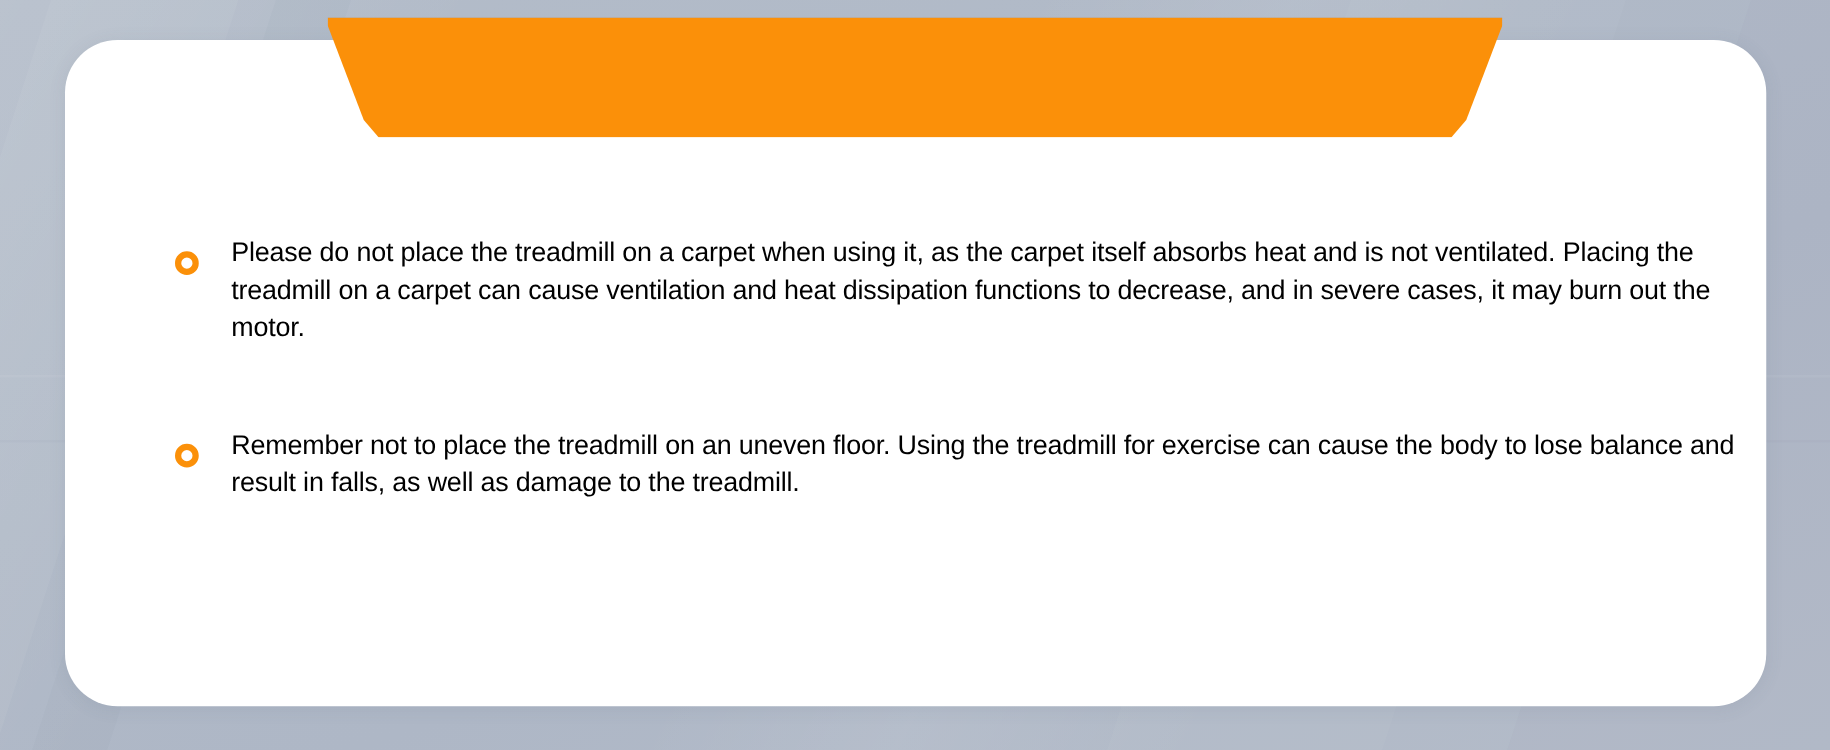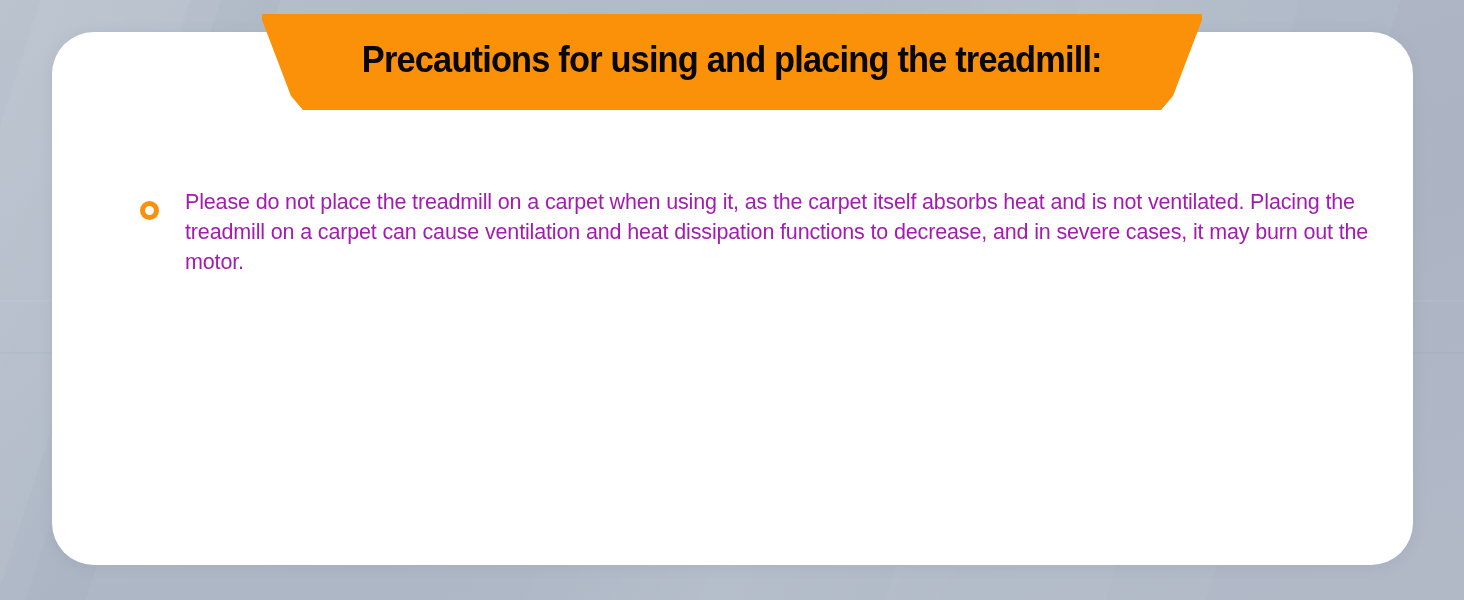--- a/index.html
+++ b/index.html
@@ -137,21 +137,21 @@
     border: 5px solid #fb9009;
     border-radius: 50%;
     margin-top: 14px;
     margin-right: 26px;
     background: transparent;
   }
   .item-text {
     font-family: "Liberation Sans", sans-serif;
     font-size: 21.5px;
     line-height: 30px;
-    color: #a21caf;
+    color: #000000;
     letter-spacing: -0.15px;
     max-width: 1240px;
   }
 </style>
 </head>
 <body>
 
 <div class="bg">
   <div class="bg-streak s1"></div>
   <div class="bg-streak s2"></div>
@@ -163,23 +163,24 @@
 
 <div class="card">
   <div class="list">
 
     <div class="list-item">
       <span class="bullet"></span>
       <span class="item-text">Please do not place the treadmill on a carpet when using it, as the carpet itself absorbs heat and is not ventilated. Placing the treadmill on a carpet can cause ventilation and heat dissipation functions to decrease, and in severe cases, it may burn out the motor.</span>
     </div>
 
 
+    <div class="list-item">
+      <span class="bullet"></span>
+      <span class="item-text">Remember not to place the treadmill on an uneven floor. Using the treadmill for exercise can cause the body to lose balance and result in falls, as well as damage to the treadmill.</span>
+    </div>
 
   </div>
 </div>
 
 <div class="ribbon-wrap">
   <div class="ribbon-shadow"></div>
   <div class="ribbon"></div>
-  <div class="ribbon-inner">
-    <div class="ribbon-title">Precautions for using and placing the treadmill:</div>
-  </div>
 </div>
 
 </body></html>

